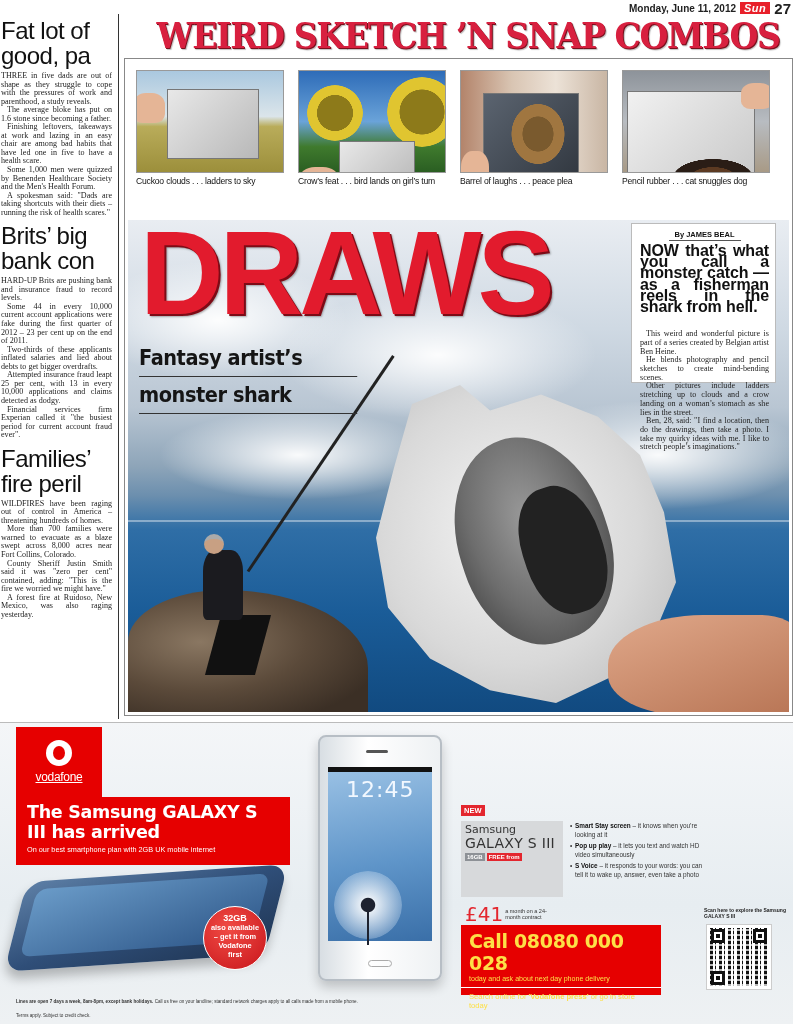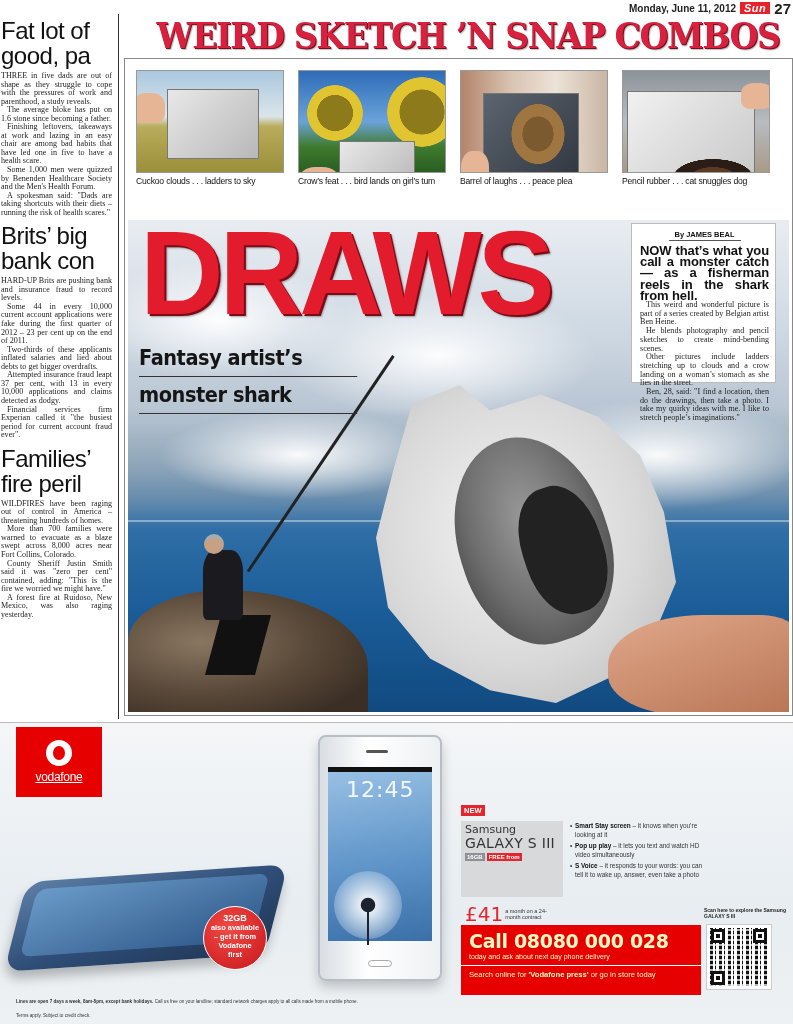--- a/index.html
+++ b/index.html
@@ -72,22 +72,22 @@
            font-size: 118px; line-height: 118px; color: #e21b2d; letter-spacing: -4px;
            text-shadow: 2px 2px 0 #7d0b16, 3px 3px 2px rgba(0,0,0,0.3); transform: scaleX(0.98); transform-origin: left; }
   .subhead { position: absolute; left: 139px; top: 340px; width: 220px; font-family: "DejaVu Sans", sans-serif; font-weight: bold;
              color: #151515; font-size: 22px; line-height: 36px; letter-spacing: -0.5px; transform: scaleX(0.88); transform-origin: left; }
   .subhead span { display: block; border-bottom: 1px solid #333; width: 248px; }
 
   .byline-box { position: absolute; left: 631px; top: 223px; width: 145px; height: 160px; background: #fff;
                 border: 1px solid #bbb; padding: 6px 6px 4px 8px; }
   .byline { text-align: center; font-family: "Liberation Sans", sans-serif; font-weight: bold; font-size: 7.5px;
             border-bottom: 1px solid #555; width: 72px; margin: 0 auto 4px; padding-bottom: 1px; }
-  .standfirst { font-family: "Liberation Sans", sans-serif; font-weight: bold; font-size: 13px; line-height: 11.2px;
-                text-align: justify; margin-bottom: 0; letter-spacing: -0.1px; }
+  .standfirst { font-family: "Liberation Sans", sans-serif; font-weight: bold; font-size: 16px; line-height: 11.2px;
+                text-align: justify; margin-bottom: 18px; letter-spacing: -0.1px; }
   .byline-box p.body { font-size: 8.1px; line-height: 8.7px; text-align: justify; text-indent: 6px; color: #222; }
 
   
   .ad { position: absolute; left: 0; top: 722px; width: 793px; height: 302px;
         background: linear-gradient(180deg, #f4f6f8 0%, #e7edf1 60%, #eef1f3 100%); border-top: 1px solid #bbb; }
   .vf-logo { position: absolute; left: 16px; top: 4px; width: 86px; height: 70px; background: #e60000;
              display: flex; flex-direction: column; align-items: center; justify-content: center; }
   .vf-mark { width: 26px; height: 26px; border-radius: 50%; background: #fff; position: relative; margin-bottom: 4px; }
   .vf-mark::after { content: ""; position: absolute; left: 7px; top: 6px; width: 12px; height: 14px; border-radius: 50% 50% 50% 50%; background: #e60000; }
   .vf-name { font-family: "Liberation Sans", sans-serif; color: #fff; font-size: 12px; text-decoration: underline; letter-spacing: -0.3px; }
@@ -137,21 +137,21 @@
 
   .qr-label { position: absolute; left: 704px; top: 184px; width: 82px; font-family: "Liberation Sans", sans-serif; font-size: 5px;
               font-weight: bold; line-height: 6px; color: #222; }
   .qr { position: absolute; left: 707px; top: 202px; width: 64px; height: 64px; background:
         repeating-linear-gradient(90deg, #111 0 3px, #fff 3px 5px, #111 5px 6px, #fff 6px 9px),
         repeating-linear-gradient(0deg, rgba(255,255,255,0.7) 0 2px, transparent 2px 5px);
         background-blend-mode: lighten; border: 3px solid #fff; outline: 1px solid #ccc; }
   .qr .corner { position: absolute; width: 14px; height: 14px; border: 3px solid #111; background: #fff; }
   .qr .corner::after { content: ""; position: absolute; left: 2px; top: 2px; width: 4px; height: 4px; background: #111; }
 
-  .call-box { position: absolute; left: 461px; top: 202px; width: 240px; height: 70px; background: #e60000; color: #fef9c3;
+  .call-box { position: absolute; left: 461px; top: 202px; width: 200px; height: 70px; background: #e60000; color: #fde047;
               font-family: "DejaVu Sans", sans-serif; }
   .call-box .call { font-size: 19px; font-weight: bold; padding: 5px 8px 0; letter-spacing: -0.3px; }
   .call-box .sub { font-size: 7.1px; padding: 1px 8px 4px; font-family: "Liberation Sans", sans-serif; }
   .call-box .search { border-top: 1px solid #fff; font-size: 7.6px; padding: 4px 8px; font-family: "Liberation Sans", sans-serif; }
 
   .ad-legal { position: absolute; left: 16px; top: 276px; font-family: "Liberation Sans", sans-serif; font-size: 4.6px; color: #333; }
   .ad-terms { position: absolute; left: 16px; top: 290px; font-family: "Liberation Sans", sans-serif; font-size: 4.6px; color: #333; }
 </style>
 </head>
 <body>
@@ -169,21 +169,21 @@
     <p>The average bloke has put on 1.6 stone since becoming a father.</p>
     <p>Finishing leftovers, takeaways at work and lazing in an easy chair are among bad habits that have led one in five to have a health scare.</p>
     <p>Some 1,000 men were quizzed by Benenden Healthcare Society and the Men's Health Forum.</p>
     <p>A spokesman said: "Dads are taking shortcuts with their diets – running the risk of health scares."</p>
   </div>
   <div class="story">
     <h2>Brits’ big bank con</h2>
     <p>HARD-UP Brits are pushing bank and insurance fraud to record levels.</p>
     <p>Some 44 in every 10,000 current account applications were fake during the first quarter of 2012 – 23 per cent up on the end of 2011.</p>
     <p>Two-thirds of these applicants inflated salaries and lied about debts to get bigger overdrafts.</p>
-    <p>Attempted insurance fraud leapt 37 per cent, with 13 in every 10,000 applications and claims detected as dodgy.</p>
+    <p>Attempted insurance fraud leapt 25 per cent, with 13 in every 10,000 applications and claims detected as dodgy.</p>
     <p>Financial services firm Experian called it "the busiest period for current account fraud ever".</p>
   </div>
   <div class="story">
     <h2>Families’ fire peril</h2>
     <p>WILDFIRES have been raging out of control in America – threatening hundreds of homes.</p>
     <p>More than 700 families were warned to evacuate as a blaze swept across 8,000 acres near Fort Collins, Colorado.</p>
     <p>County Sheriff Justin Smith said it was "zero per cent" contained, adding: "This is the fire we worried we might have."</p>
     <p>A forest fire at Ruidoso, New Mexico, was also raging yesterday.</p>
   </div>
 </div>
@@ -257,20 +257,24 @@
   <p class="body">He blends photography and pencil sketches to create mind-bending scenes.</p>
   <p class="body">Other pictures include ladders stretching up to clouds and a crow landing on a woman’s stomach as she lies in the street.</p>
   <p class="body">Ben, 28, said: "I find a location, then do the drawings, then take a photo. I take my quirky ideas with me. I like to stretch people’s imaginations."</p>
 </div>
 
 <div class="ad">
   <div class="vf-logo">
     <div class="vf-mark"></div>
     <div class="vf-name">vodafone</div>
   </div>
+  <div class="ad-headline">
+    <div class="h1">The Samsung GALAXY S III has arrived</div>
+    <div class="sub">On our best smartphone plan with 2GB UK mobile internet</div>
+  </div>
 
   <div class="phone-flat">
     <div class="scr"></div>
   </div>
   <div class="badge-32">
     <div style="font-size:9px;">32GB</div>
     <div>also available</div>
     <div>– get it from</div>
     <div>Vodafone</div>
     <div>first</div>

